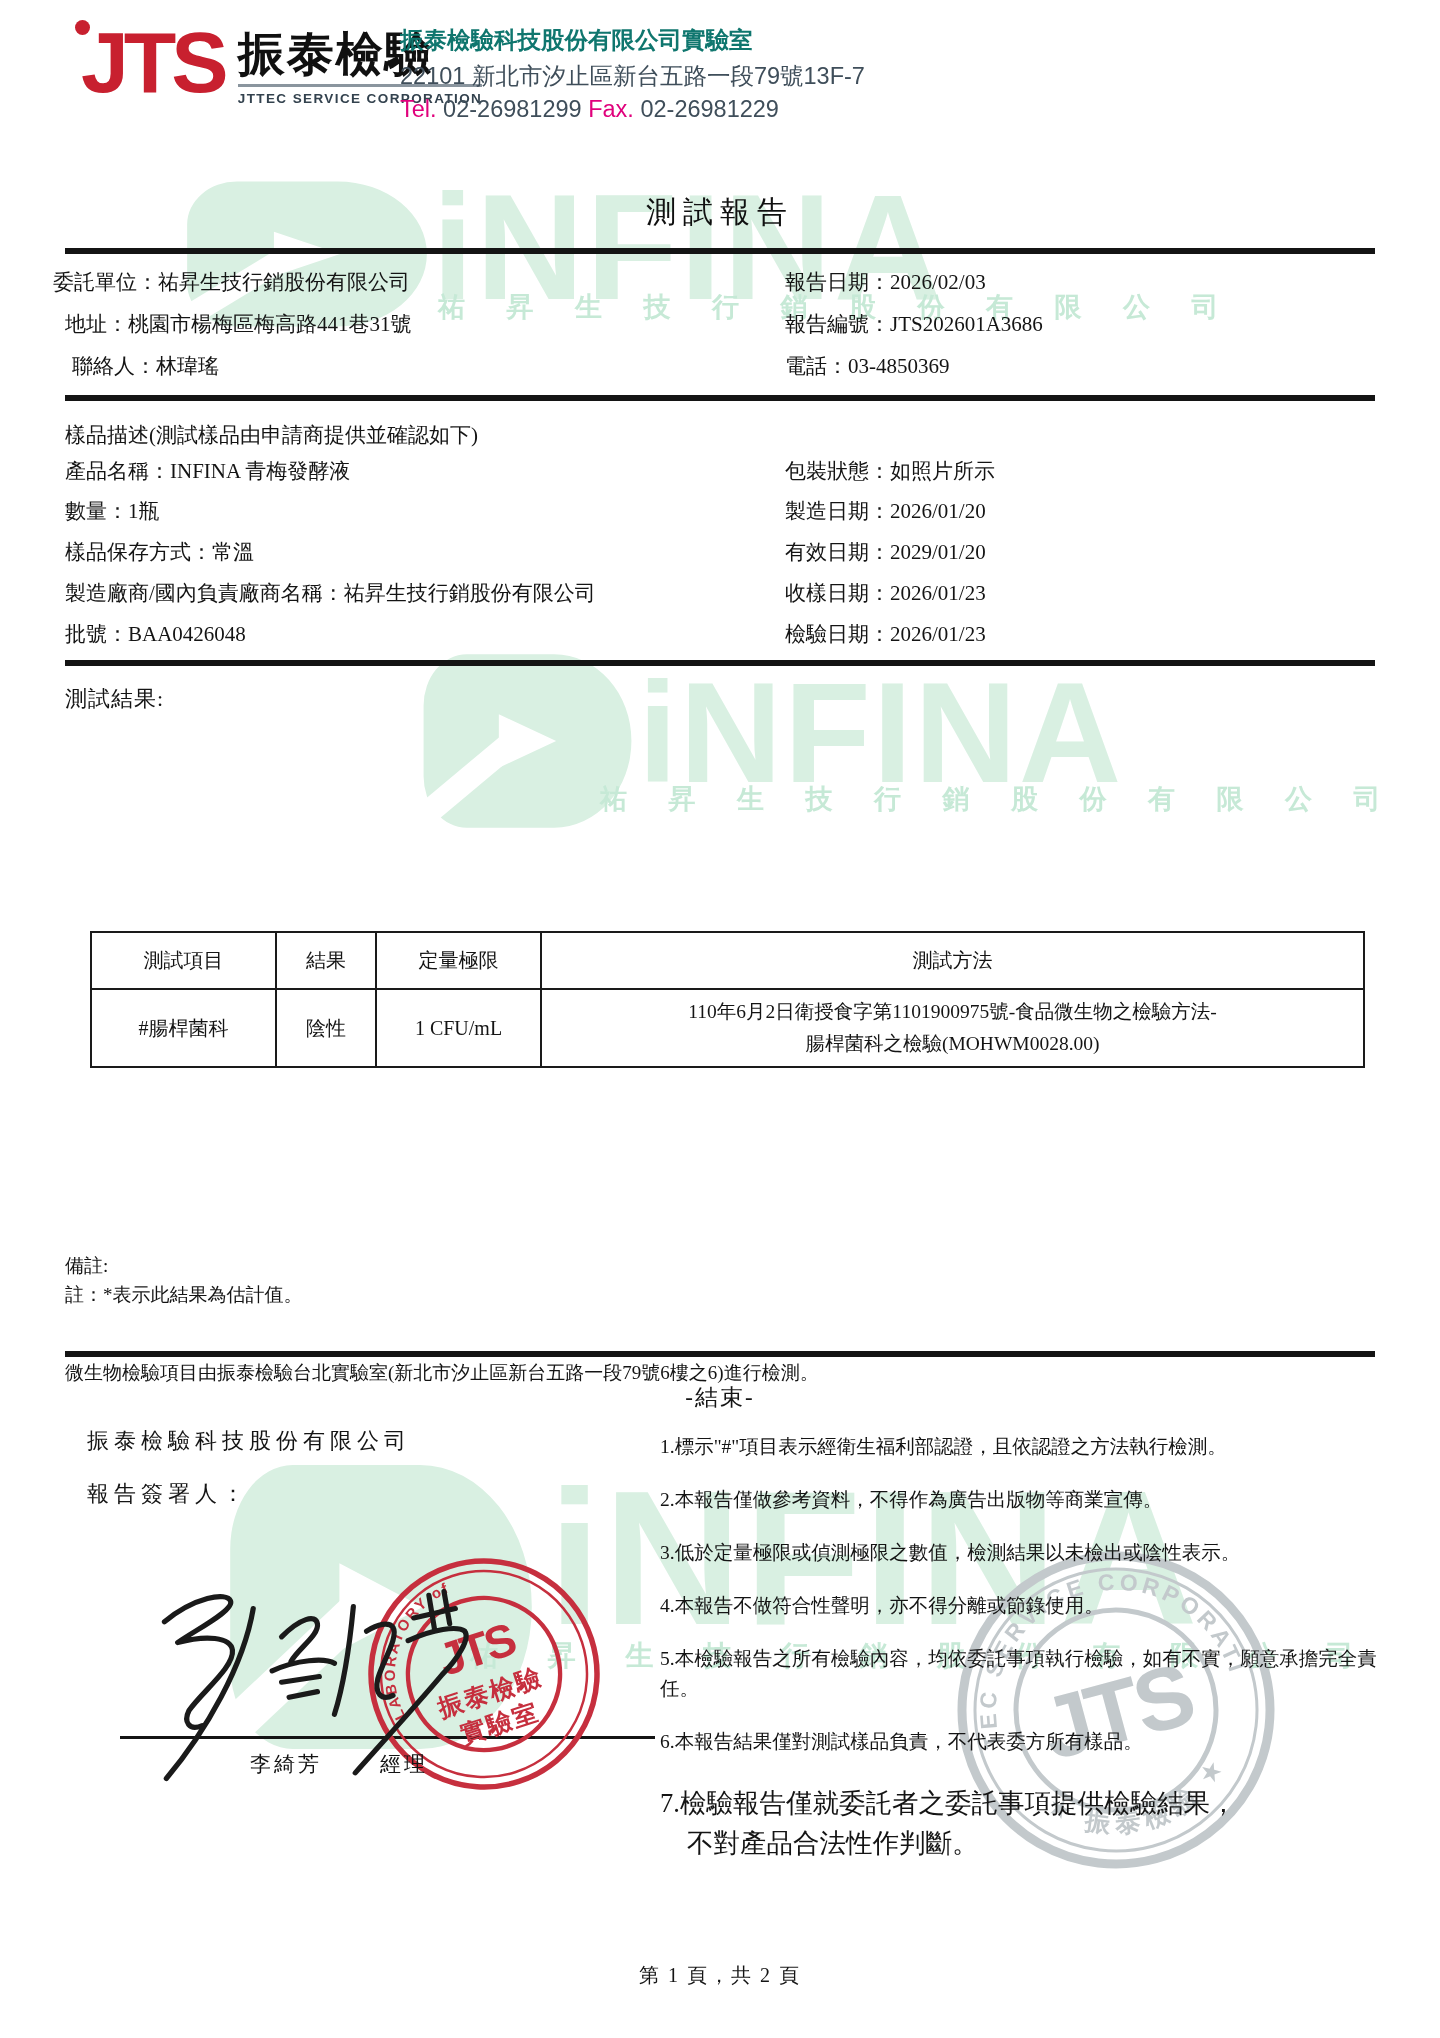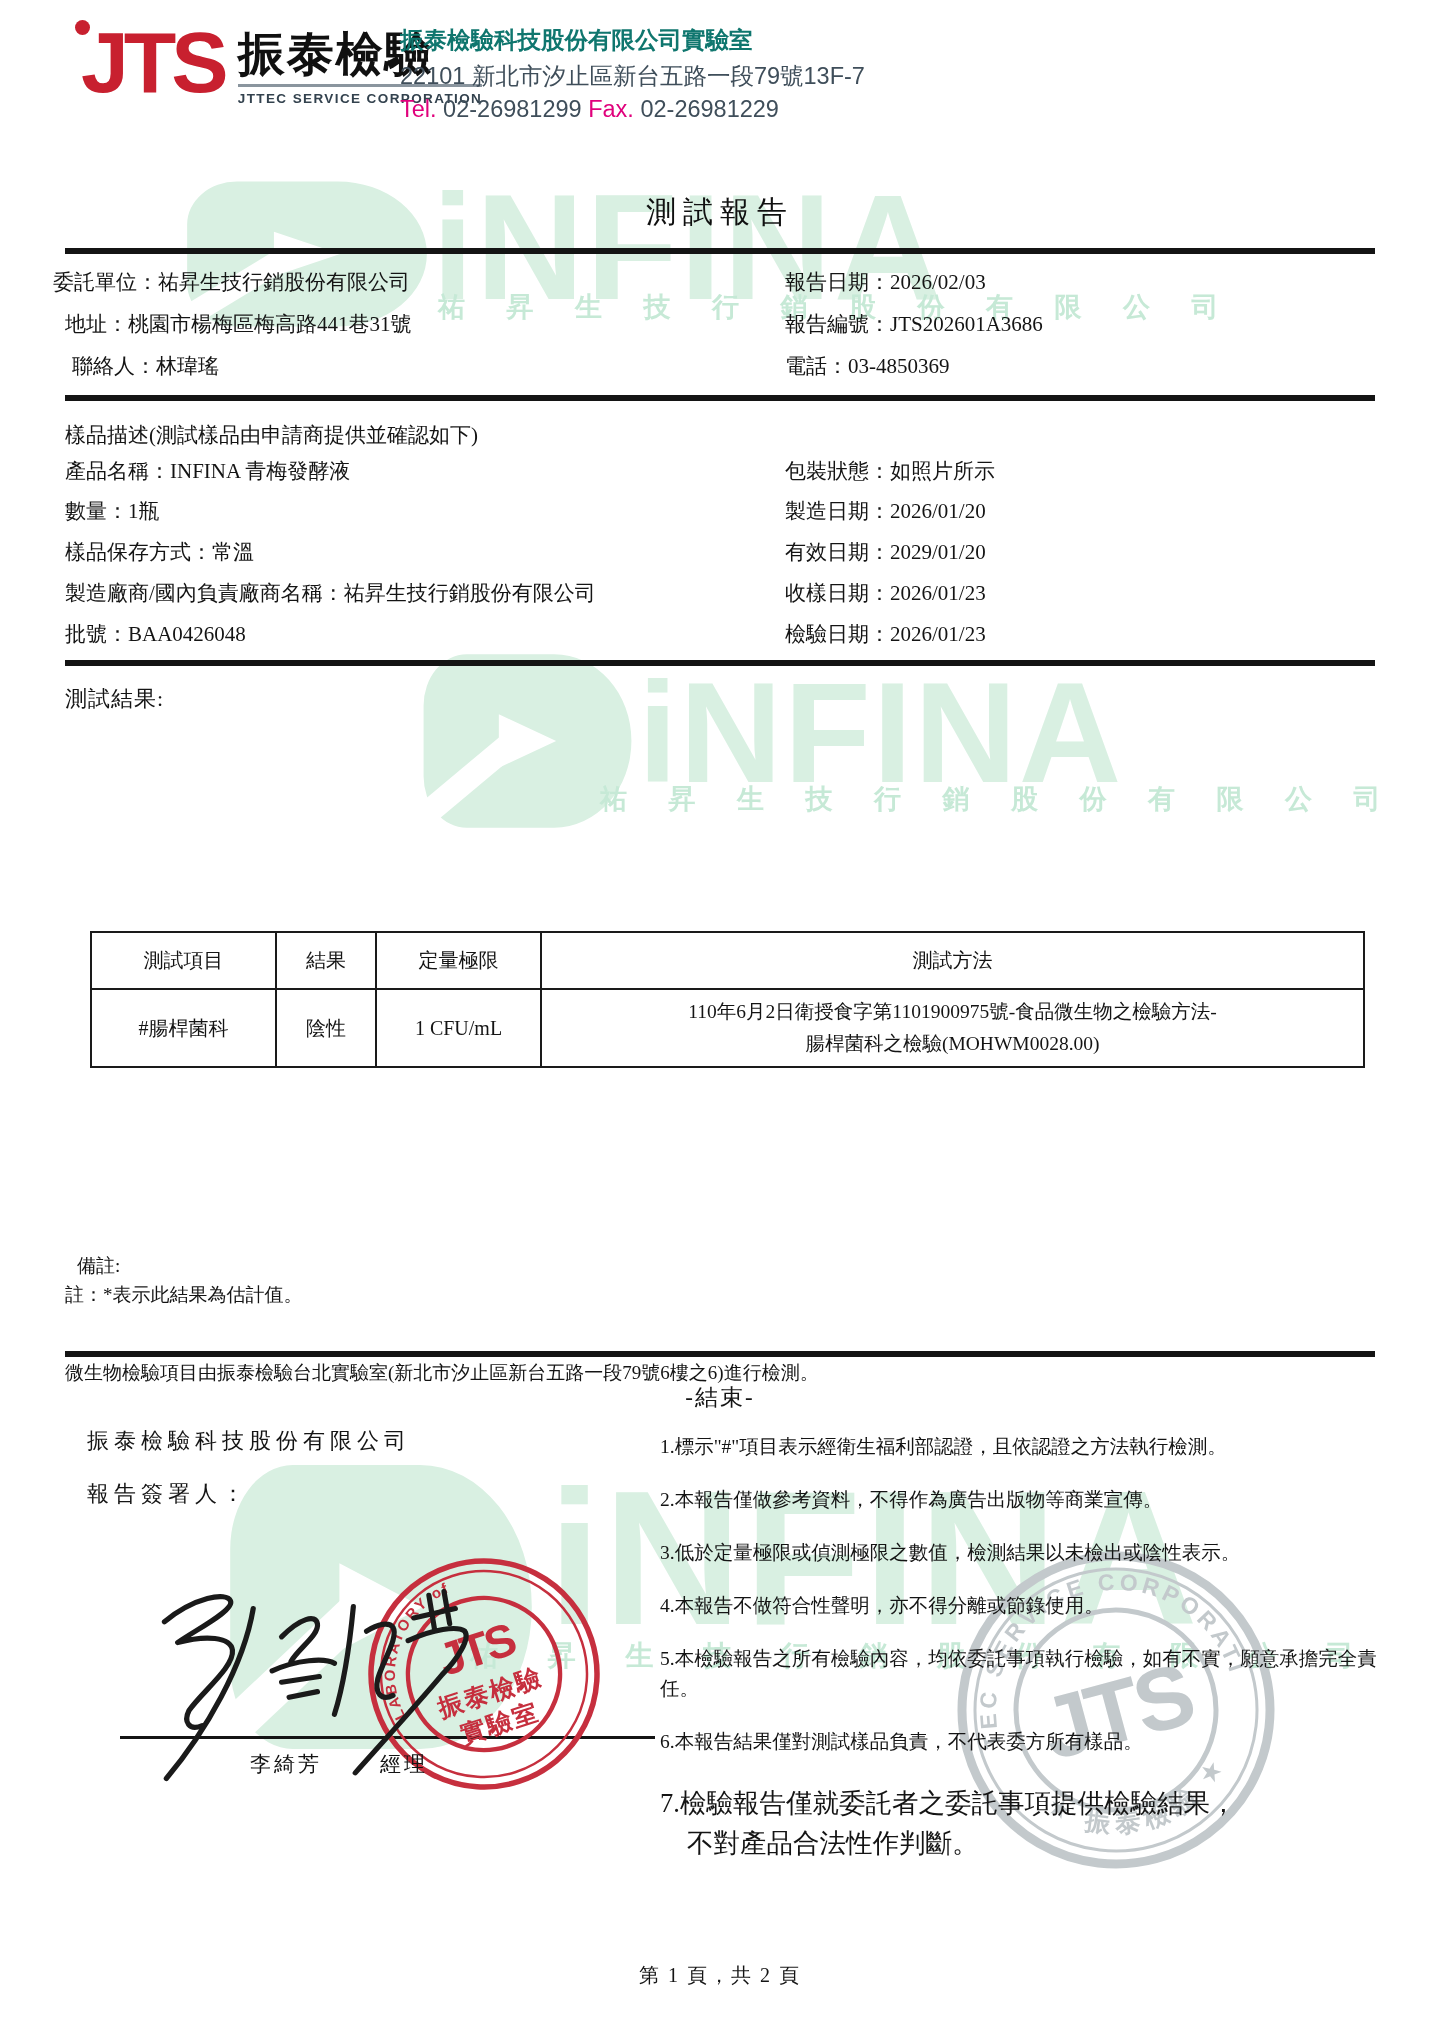--- a/index.html
+++ b/index.html
@@ -233,21 +233,21 @@
         <td>陰性</td>
         <td>1 CFU/mL</td>
         <td class="method-cell">
           <div>110年6月2日衛授食字第1101900975號-食品微生物之檢驗方法-</div>
           <div>腸桿菌科之檢驗(MOHWM0028.00)</div>
         </td>
       </tr>
     </tbody>
   </table>
 
-  <div class="line remark" style="left:77px; top:1253px;">備註:</div>
+  <div class="line remark" style="left:65px; top:1253px;">備註:</div>
   <div class="line remark" style="left:65px; top:1282px;">註：*表示此結果為估計值。</div>
   <div class="line remark" style="left:65px; top:1360px;">微生物檢驗項目由振泰檢驗台北實驗室(新北市汐止區新台五路一段79號6樓之6)進行檢測。</div>
 
   <div class="rule" style="top:1351px;"></div>
 
   <div class="end-mark">-結束-</div>
 
   <div class="closing-company">振泰檢驗科技股份有限公司</div>
   <div class="signer-label">報告簽署人：</div>
 

